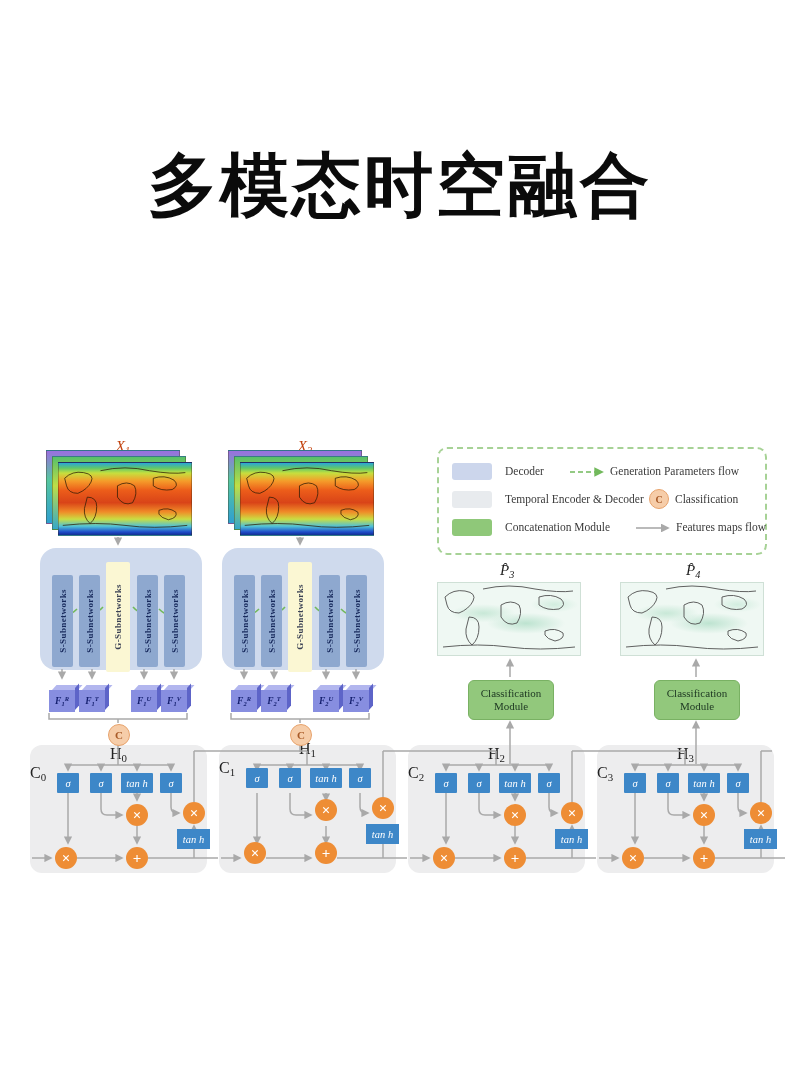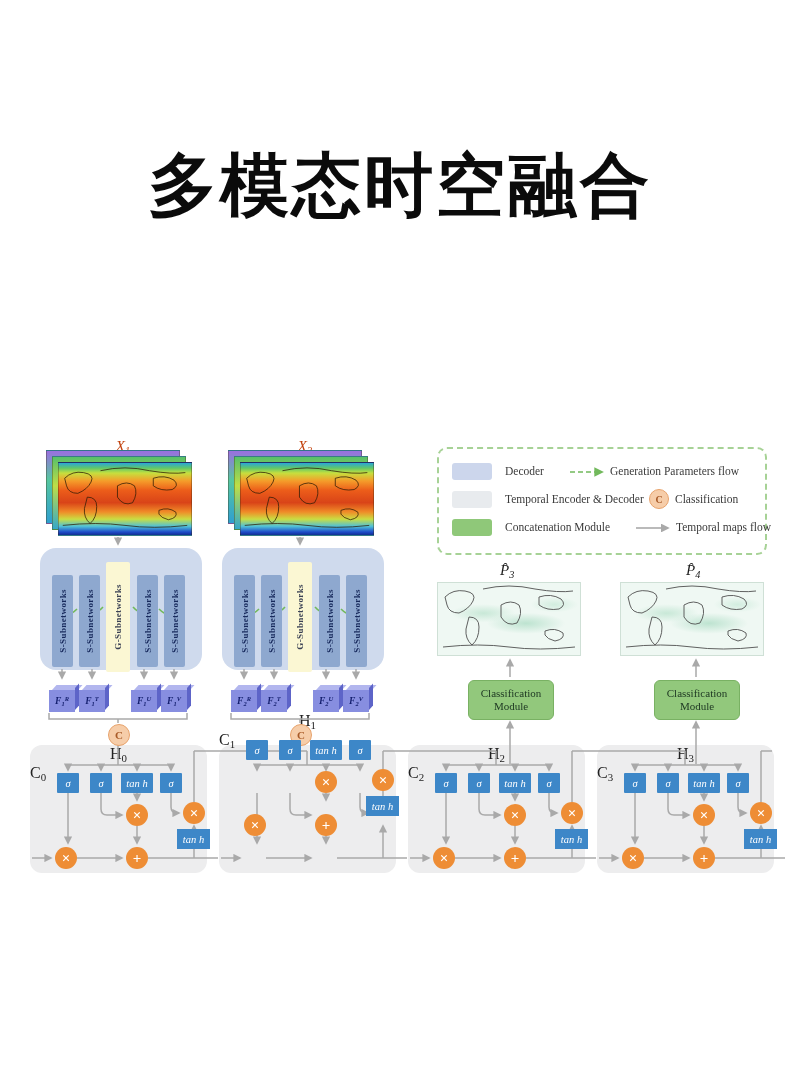--- a/index.html
+++ b/index.html
@@ -254,21 +254,21 @@
 
   <div class="lg-swatch" style="left:452px;top:463px;background:#ccd6ec"></div>
   <div class="lg-swatch" style="left:452px;top:491px;background:#e8ebee"></div>
   <div class="lg-swatch" style="left:452px;top:519px;background:#8fc879"></div>
   <div class="lg-text" style="left:505px;top:465px">Decoder</div>
   <div class="lg-text" style="left:505px;top:493px">Temporal Encoder &amp; Decoder</div>
   <div class="lg-text" style="left:505px;top:521px">Concatenation Module</div>
   <div class="lg-text" style="left:610px;top:465px">Generation Parameters flow</div>
   <div class="cnode" style="left:649px;top:489px;width:18px;height:18px;font-size:10px">C</div>
   <div class="lg-text" style="left:675px;top:493px">Classification</div>
-  <div class="lg-text" style="left:676px;top:521px">Temporal maps flow</div>
+  <div class="lg-text" style="left:676px;top:521px">Features maps flow</div>
 
   <div class="p-label" style="left:500px;top:562px"><span>P̂</span><span class="sub">3</span></div>
   <div class="pmap" style="left:437px;top:582px">
     <svg viewBox="0 0 140 72">
         <use href="#world" fill="none" stroke="#4f4f4f" stroke-width="0.9"></use>
       </svg>
   </div>
   <div class="p-label" style="left:686px;top:562px"><span>P̂</span><span class="sub">4</span></div>
   <div class="pmap" style="left:620px;top:582px">
     <svg viewBox="0 0 140 72">
@@ -292,21 +292,21 @@
     <div class="gate" style="left:60px;width:22px">σ</div>
     <div class="gate" style="left:91px;width:32px">tan h</div>
     <div class="gate" style="left:130px;width:22px">σ</div>
     <div class="onode" style="left:96px;top:59px">×</div>
     <div class="onode" style="left:153px;top:57px">×</div>
     <div class="onode" style="left:25px;top:102px">×</div>
     <div class="onode" style="left:96px;top:102px">+</div>
     <div class="tanh2">tan h</div>
   </div>
 
-  <div class="abs" style="left:219px;top:712px;width:177px;height:128px">
+  <div class="abs" style="left:219px;top:740px;width:177px;height:128px">
     <div class="hlab"><span>H</span><span class="sub">1</span></div>
     <div class="clab"><span>C</span><span class="sub">1</span></div>
     <div class="gate" style="left:27px;width:22px">σ</div>
     <div class="gate" style="left:60px;width:22px">σ</div>
     <div class="gate" style="left:91px;width:32px">tan h</div>
     <div class="gate" style="left:130px;width:22px">σ</div>
     <div class="onode" style="left:96px;top:59px">×</div>
     <div class="onode" style="left:153px;top:57px">×</div>
     <div class="onode" style="left:25px;top:102px">×</div>
     <div class="onode" style="left:96px;top:102px">+</div>

